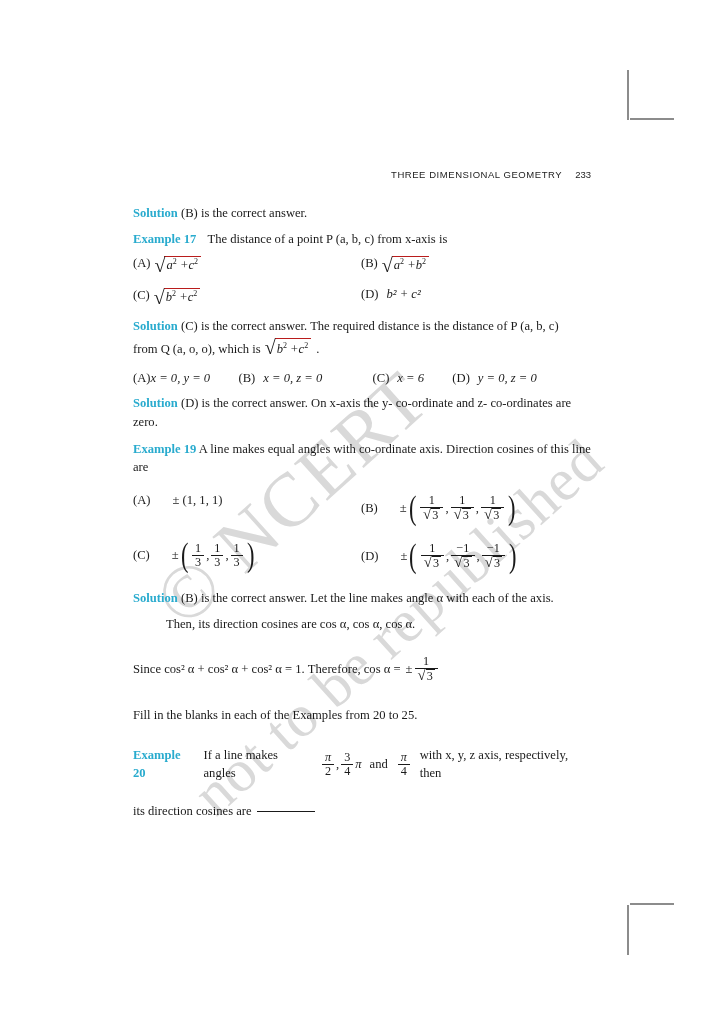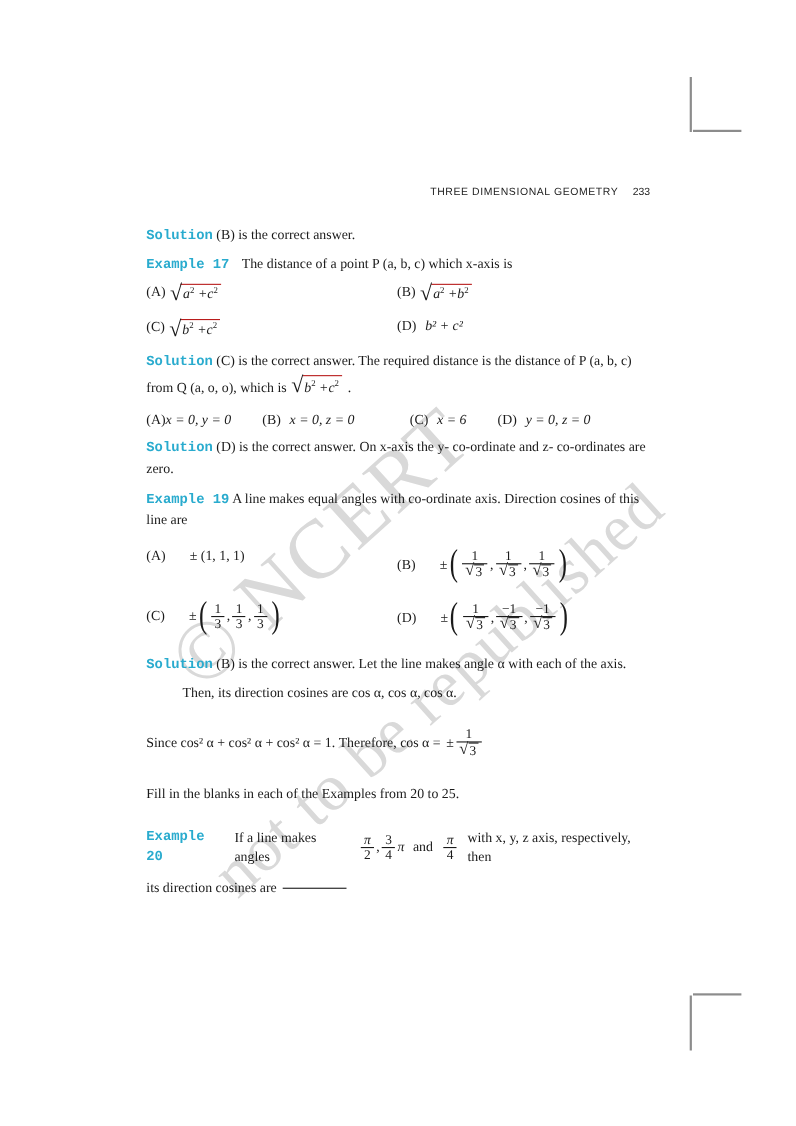--- a/index.html
+++ b/index.html
@@ -53,21 +53,20 @@
   }
   .block { margin-bottom: 7.5px; }
   .para {
     font-size: 12.6px;
     line-height: 1.45;
     text-align: left;
   }
   .label {
     color: #29abce;
     font-weight: bold;
-    font-family: Liberation Mono, monospace;
   }
   .ital { font-style: italic; }
 
   
   .opt-row {
     display: flex;
     align-items: flex-start;
     font-size: 12.6px;
   }
   .opt-col { display: flex; align-items: center; }
@@ -195,21 +194,21 @@
 
 <div class="content">
 
   <div class="block para">
     <span class="label">Solution</span>
     <span>(B) is the correct answer.</span>
   </div>
 
   <div class="block para">
     <span class="label">Example 17</span>
-    <span class="gap-sm"></span><span>The distance of a point P (a, b, c) which x-axis is</span>
+    <span class="gap-sm"></span><span>The distance of a point P (a, b, c) from x-axis is</span>
   </div>
 
   <div class="opt-row" style="margin-bottom:16px;">
     <div class="opt-col first">
       <span class="opt-tag">(A)</span>
       <span class="radical">
         <span class="sign">√</span>
         <span class="body"><span>a</span><sup class="ex">2</sup> +<span>c</span><sup class="ex">2</sup></span>
       </span>
     </div>
@@ -384,21 +383,21 @@
       <span class="num">1</span>
       <span class="den"><span class="sqrt-inline">
             <span class="sign">√</span>
             <span class="body">3</span>
           </span></span>
     </span>
   </div>
 
   <div class="para" style="margin-bottom:22px;">Fill in the blanks in each of the Examples from 20 to 25.</div>
 
-  <div class="para" style="margin-bottom:9px; display:flex; align-items:center; flex-wrap:nowrap;">
+  <div class="para" style="margin-bottom:19px; display:flex; align-items:center; flex-wrap:nowrap;">
     <span class="label">Example 20</span>
     <span class="gap-sm"></span>
     <span>If a line makes angles</span>
     <span class="gap-sm"></span>
     <span class="frac">
       <span class="num ital">π</span>
       <span class="den">2</span>
     </span>
     <span>,</span>
     <span class="frac">

